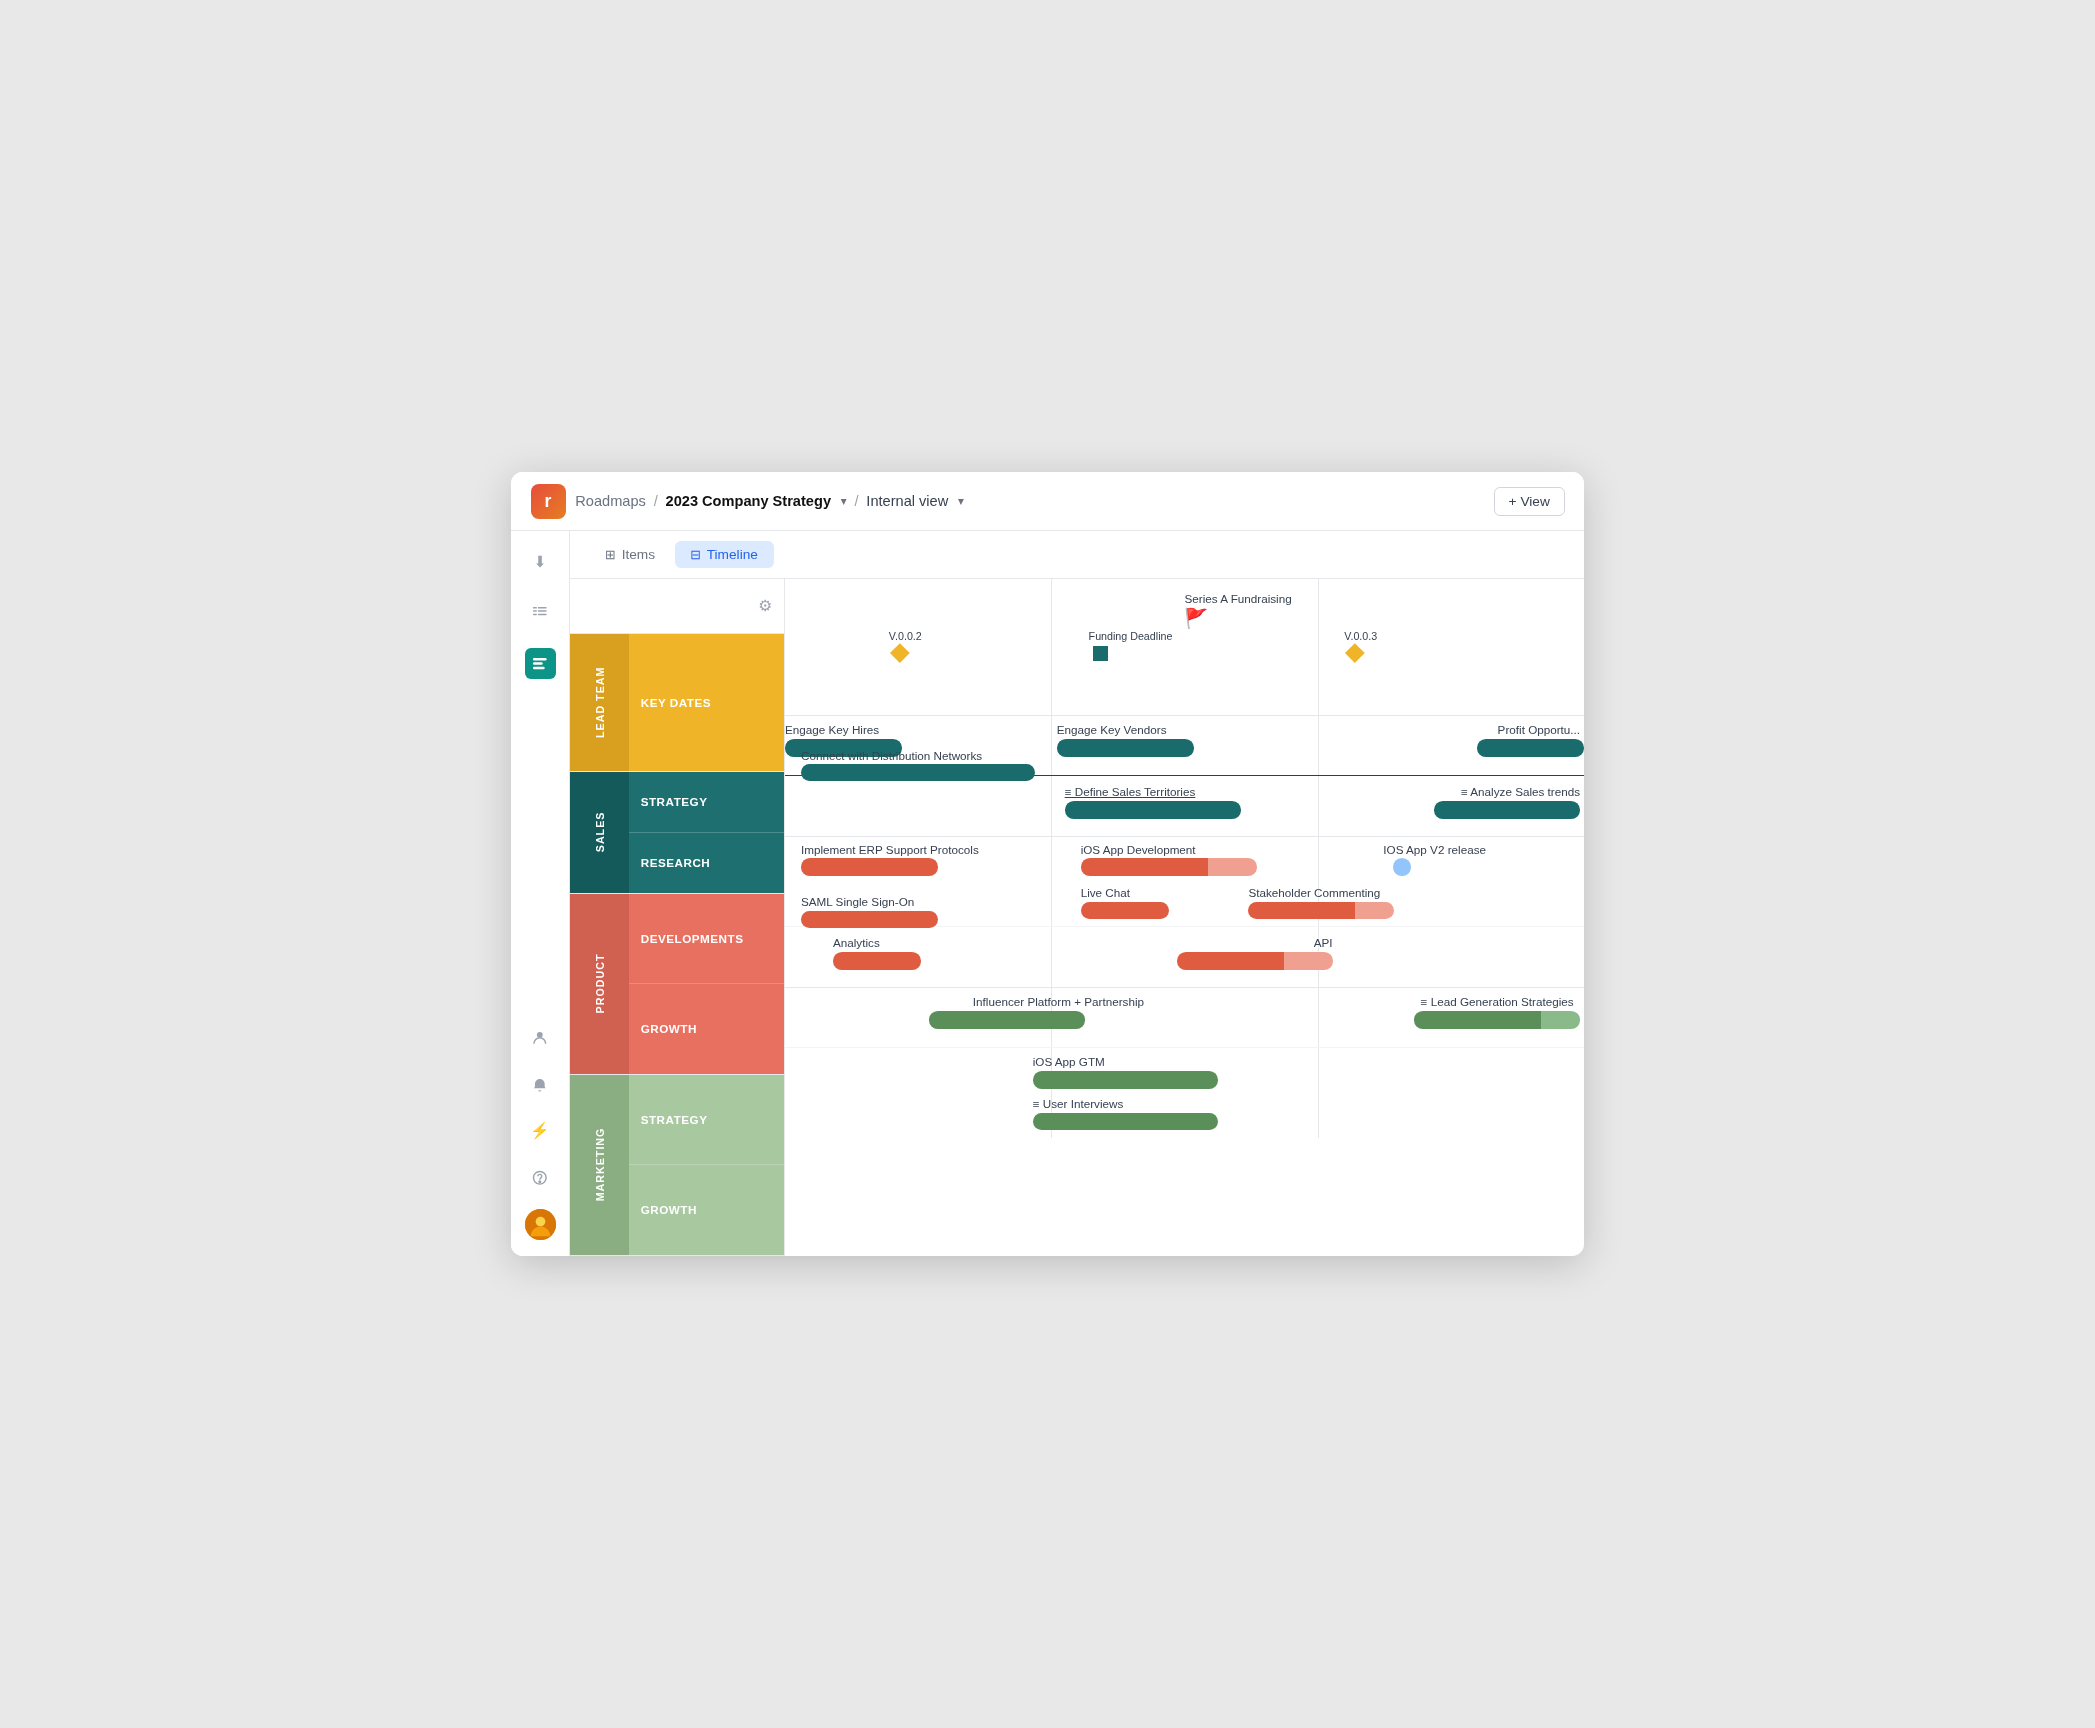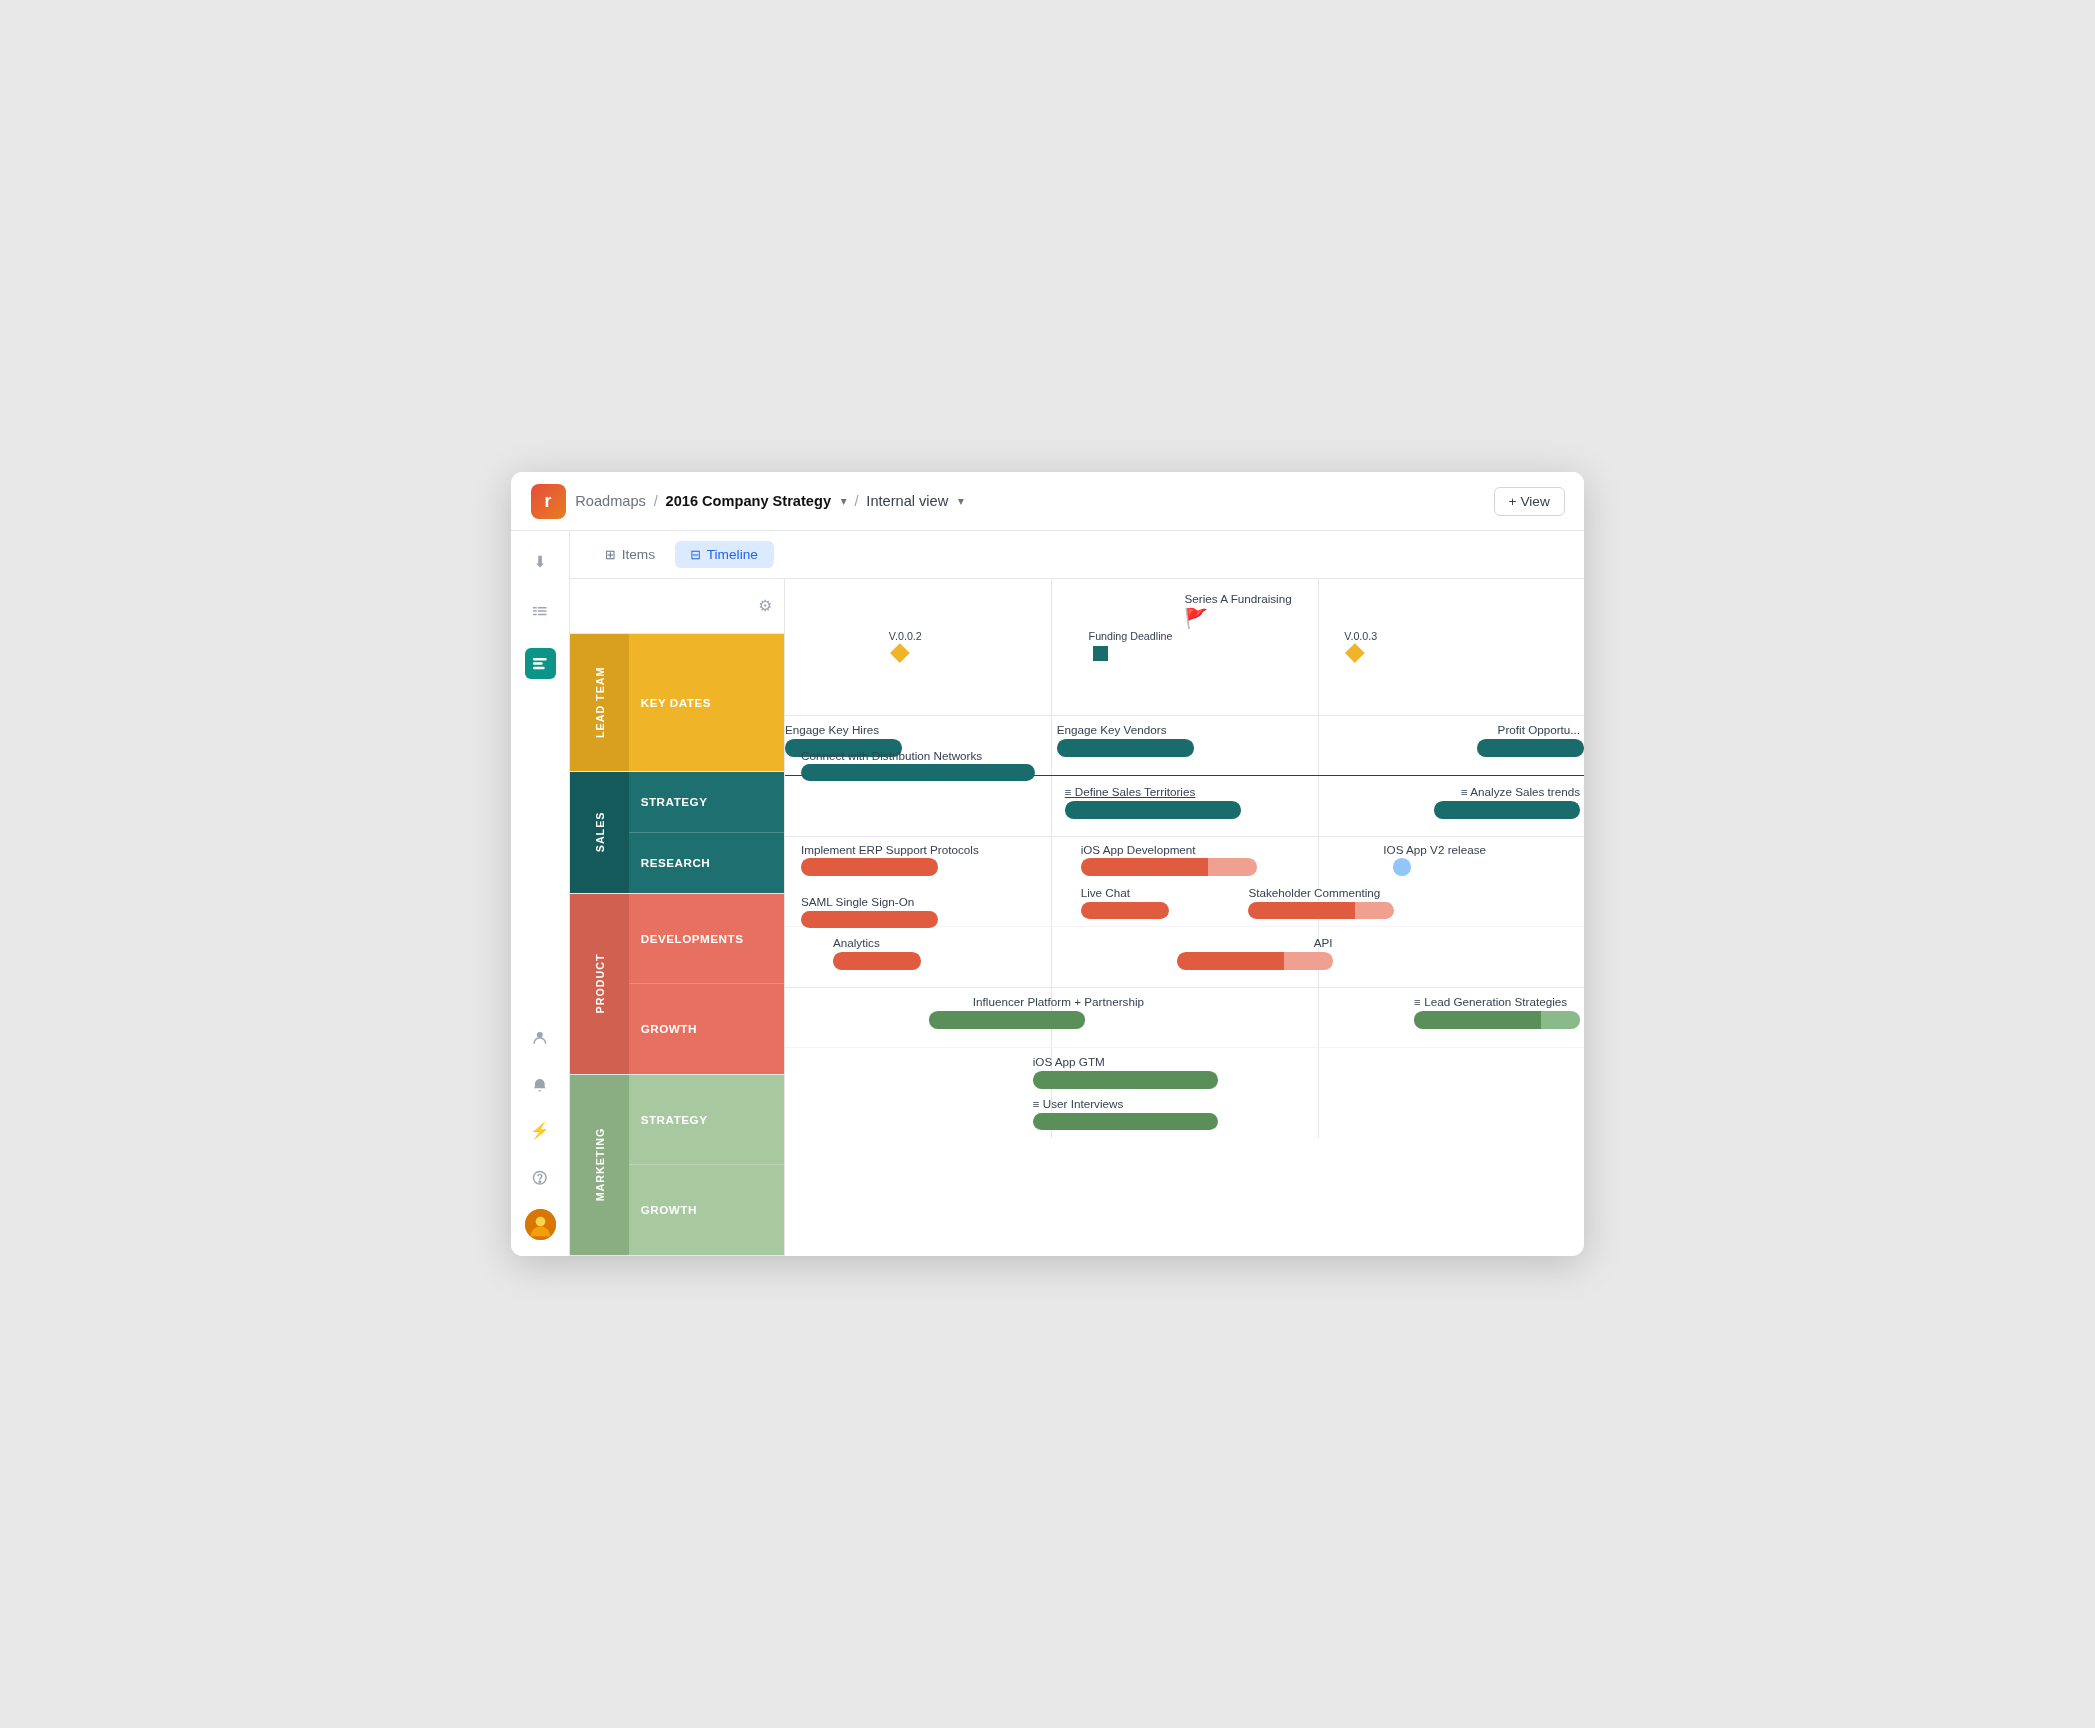--- a/index.html
+++ b/index.html
@@ -249,21 +249,21 @@
 </head>
 <body>
 
 <div class="app-window">
 
   <div class="header">
     <div class="logo">r</div>
     <nav class="breadcrumb">
       <span style="color:#6b7280">Roadmaps</span>
       <span class="sep">/</span>
-      <span style="font-weight:600;color:#111">2016 Company Strategy</span>
+      <span style="font-weight:600;color:#111">2023 Company Strategy</span>
       <span class="caret">▾</span>
       <span class="sep">/</span>
       <span style="color:#374151">Internal view</span>
       <span class="caret">▾</span>
     </nav>
     <button class="view-btn">+ View</button>
   </div>
 
   <div class="main-layout">
 
@@ -533,21 +533,21 @@
                 <div style="min-height:60px; border-bottom:1px solid #f3f4f6; position:relative; display:flex; align-items:center;">
                   <div class="q-divider" style="left:33.33%;"></div>
                   <div class="q-divider" style="left:66.66%;"></div>
 
                   <div style="position:absolute; top:7.8px; left:18%;">
                     <div style="font-size:11.7px; color:#374151; margin-bottom:2.9px;padding-left:44px;">Influencer Platform + Partnership</div>
                     <div style="height:17.6px; width:156px; background:#5a8f5a; border-radius:8.8px;"></div>
                   </div>
 
                   <div style="position:absolute; top:7.8px; right:3.9px;">
-                    <div style="font-size:11.7px; color:#374151; margin-bottom:2.9px; text-align:left;">≡ Lead Generation Strategies</div>
+                    <div style="font-size:11.7px; color:#374151; margin-bottom:2.9px; text-align:center;">≡ Lead Generation Strategies</div>
                     <div style="display:flex; align-items:center; gap:0; justify-content:flex-end;">
                       <div style="height:17.6px; width:127px; background:#5a8f5a; border-radius:8.8px 0 0 8.8px;"></div>
                       <div style="height:17.6px; width:39px; background:#8aba8a; border-radius:0 8.8px 8.8px 0;"></div>
                     </div>
                   </div>
                 </div>
 
                 <div style="min-height:90px; position:relative;">
                   <div class="q-divider" style="left:33.33%;"></div>
                   <div class="q-divider" style="left:66.66%;"></div>

